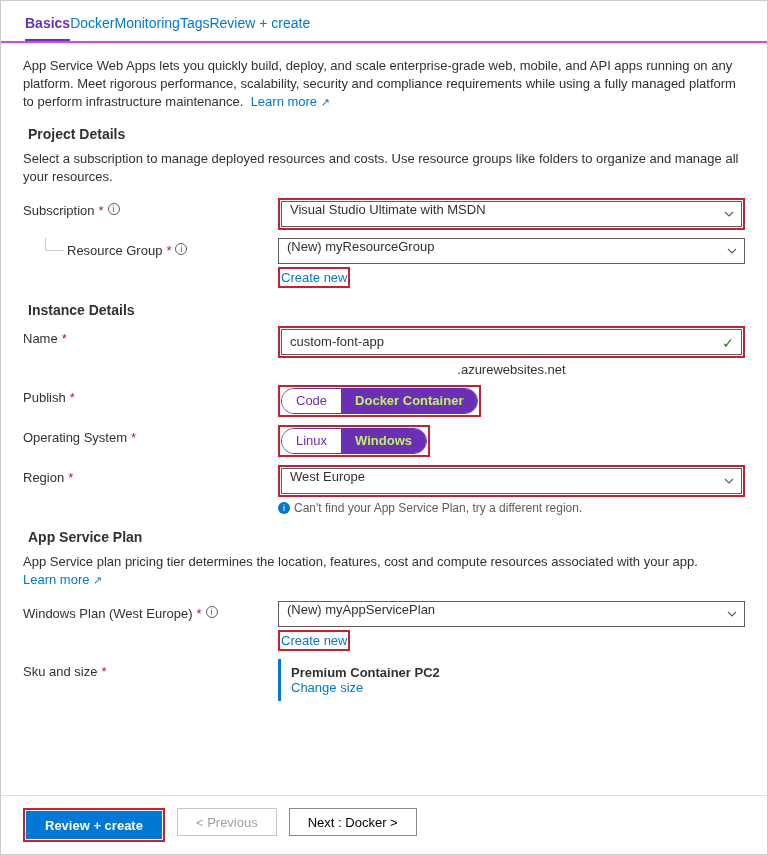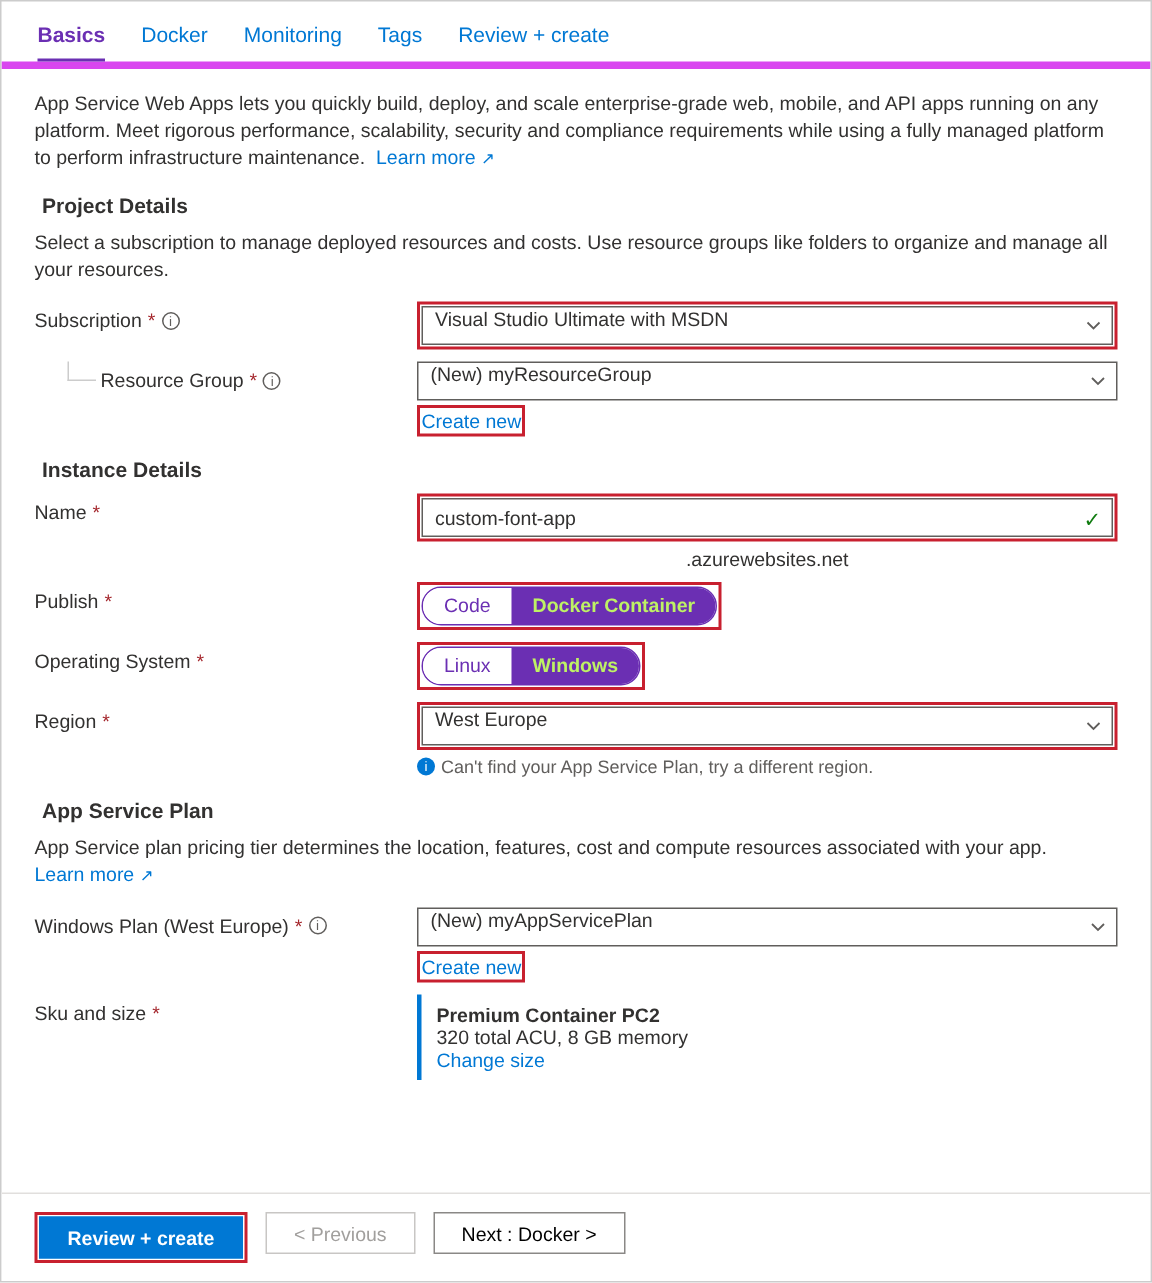--- a/index.html
+++ b/index.html
@@ -1,27 +1,27 @@
 <!DOCTYPE html>
 <html><head>
 <meta charset="utf-8">
 <style>
   *{box-sizing:border-box;margin:0;padding:0}
   body{font-family:"Segoe UI",Arial,sans-serif;font-size:13px;color:#323130;background:#fff;width:768px;height:855px;border:1px solid #ccc;position:relative}
-  .tabs{display:flex;gap:24px;padding:8px 24px 0;border-bottom:5px solid #d946ef}
+  .tabs{display:flex;padding:8px 24px 0;border-bottom:2px solid #d946ef}
   .tab{color:#0078d4;padding:6px 0 8px;cursor:pointer;font-size:14px}
   .tab.active{color:#6b2fb3;border-bottom:2px solid #6b2fb3;font-weight:600}
   .content{padding:14px 22px 70px;overflow:auto;height:calc(100% - 40px)}
   .intro{font-size:13px;line-height:1.4;margin-bottom:14px}
   a.link{color:#0078d4;text-decoration:none;cursor:pointer}
   .ext{font-size:11px}
   h3{font-size:14px;font-weight:600;margin:14px 5px 8px}
   .desc{font-size:13px;line-height:1.4;margin-bottom:12px}
   .row{display:flex;align-items:flex-start;margin-bottom:8px}
-  .lbl{width:255px;padding-top:5px;display:flex;align-items:center;gap:4px;font-size:13px}
+  .lbl{width:255px;padding-top:5px;display:flex;align-items:flex-start;gap:4px;font-size:13px}
   .lbl.indent{padding-left:44px;position:relative}
   .lbl.indent::before{content:"";position:absolute;left:22px;top:0;width:18px;height:12px;border-left:1px solid #ccc;border-bottom:1px solid #ccc}
   .req{color:#a4262c}
   .info{width:12px;height:12px;border:1px solid #605e5c;border-radius:50%;font-size:9px;text-align:center;line-height:10px;color:#605e5c}
   .fld{flex:1}
   .sel,.inp{width:100%;height:26px;border:1px solid #605e5c;padding:0 24px 0 8px;font-size:13px;background:#fff;color:#323130;position:relative}
   .selwrap{position:relative}
   .chev{position:absolute;right:8px;top:8px;width:10px;height:10px;pointer-events:none}
   .hl{border:2px solid #c8202f;padding:1px;display:inline-block}
   .hlb{width:100%}
@@ -162,21 +162,20 @@
   </div>
 
   <div class="row">
     <div class="lbl">
         <span>Sku and size</span> 
         <span class="req">*</span>
       </div>
     <div class="fld">
       <div class="sku">
         <div class="t">Premium Container PC2</div>
-        <div>320 total ACU, 8 GB memory</div>
         <a class="link">Change size</a>
       </div>
     </div>
   </div>
 </div>
 
 <div class="footer">
   <span class="hl"><button class="btn primary">Review + create</button></span>
   <button class="btn dis">&lt; Previous</button>
   <button class="btn">Next : Docker &gt;</button>

